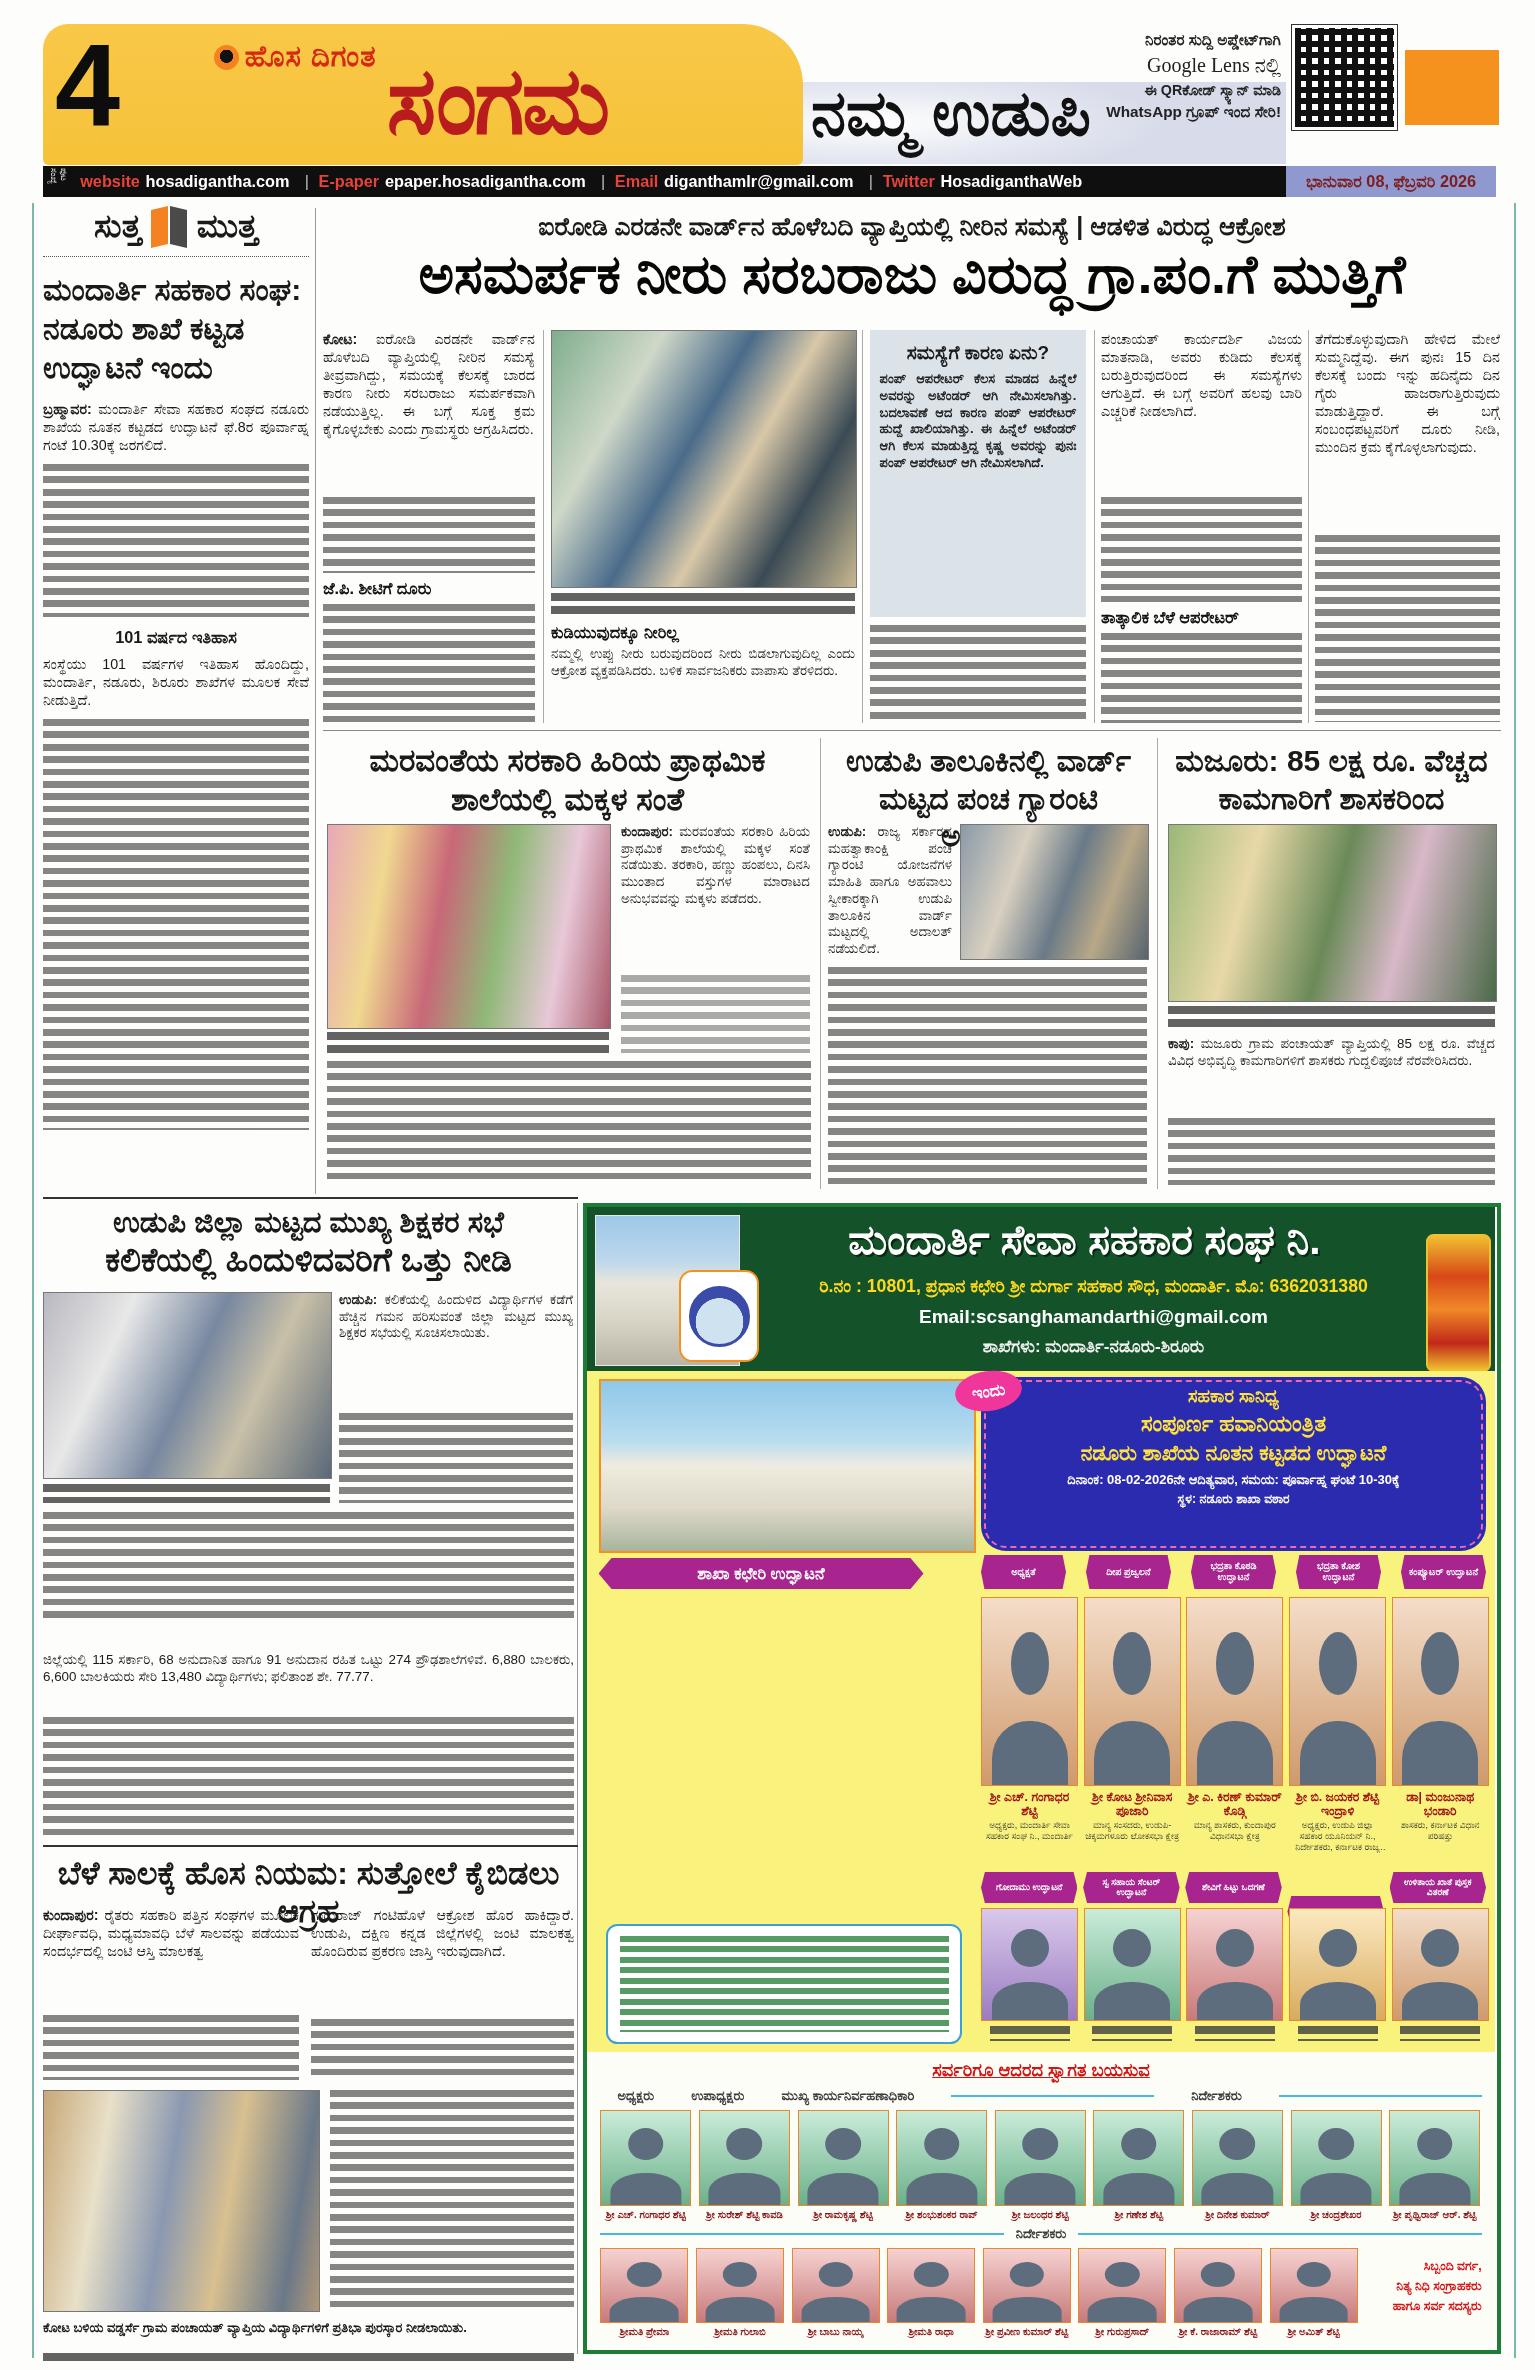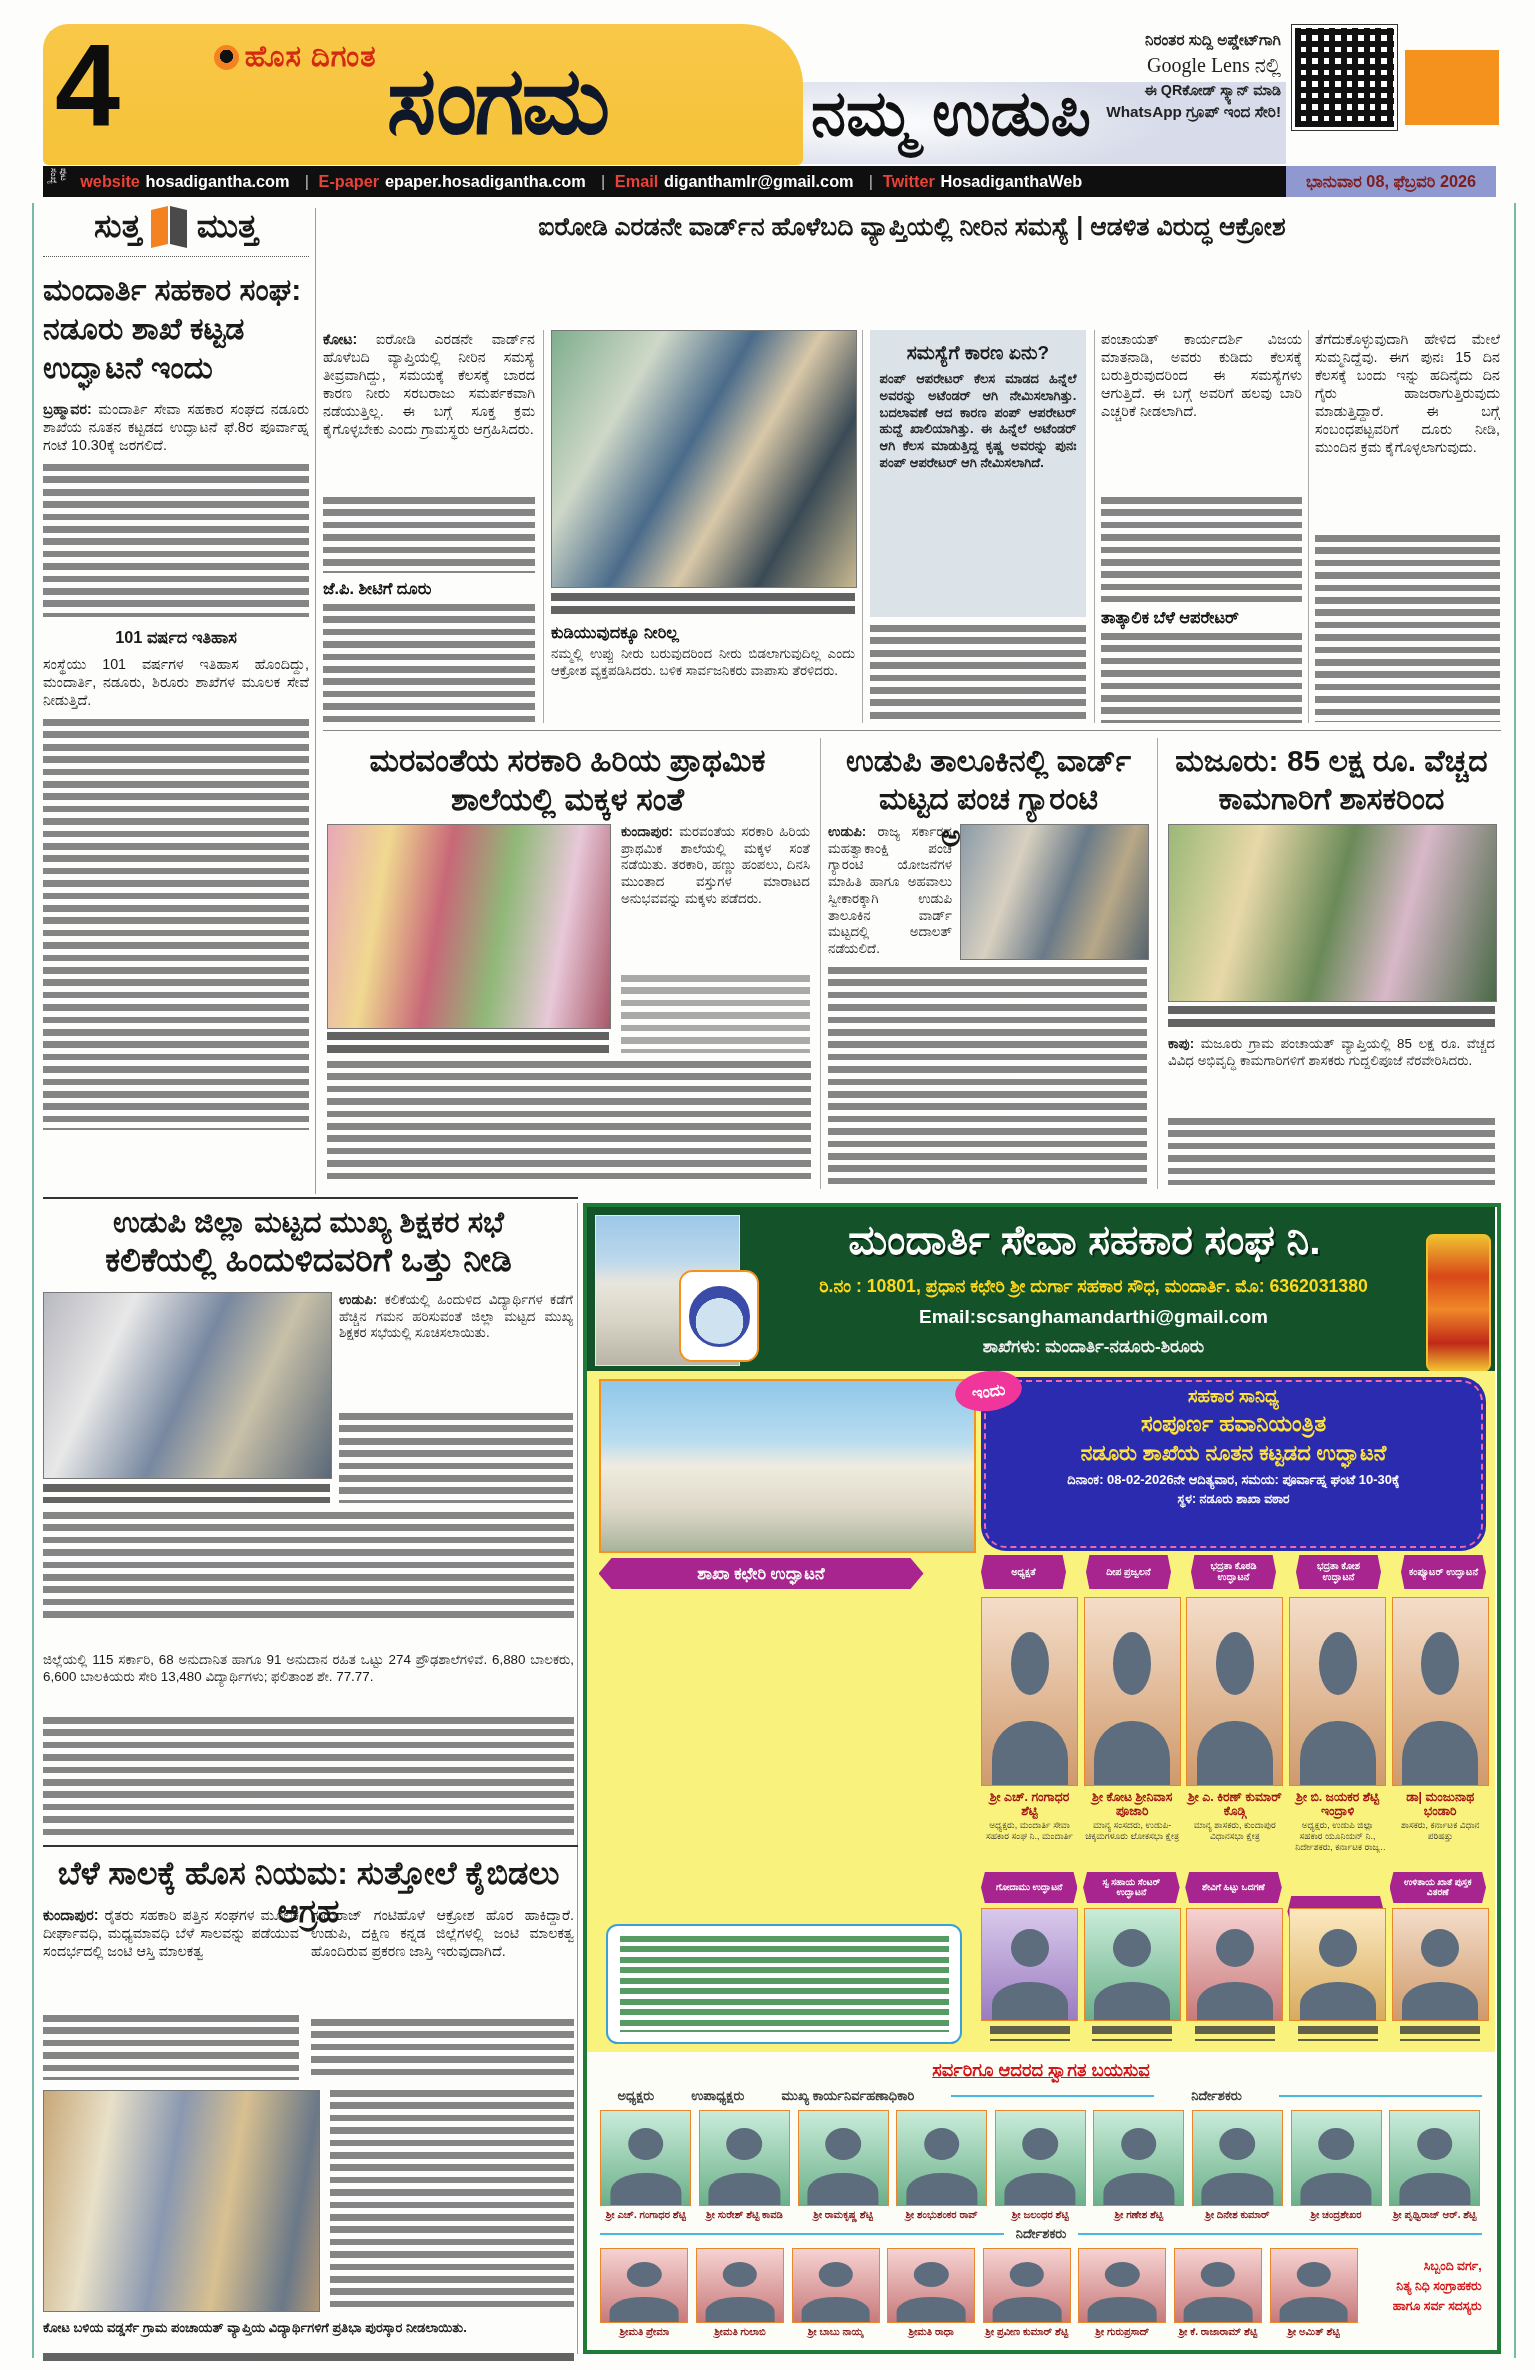--- a/index.html
+++ b/index.html
@@ -79,21 +79,21 @@
   <div class="abs" style="left:0;top:0;width:1535px;height:164px;">
     <div class="abs" style="left:206px;top:82px;width:1080px;height:82px;
                 background:radial-gradient(ellipse 287px 57px at 62% 50%,#ffffff 0%,#e7eaf2 55%,#d8dcea 100%);"></div>
     <div class="abs" style="left:43px;top:24px;width:760px;height:141px;background:linear-gradient(#f9c848,#f5c238);
                 border-radius:25px 61px 5.7px 5.7px;"></div>
     <div class="abs" style="left:55px;top:21px;font-size:117px;font-weight:900;line-height:1.1;color:#0d0d0d;">4</div>
     <div class="abs" style="left:214px;top:40px;display:flex;align-items:center;gap:5.7px;">
       <span style="width:25px;height:25px;border-radius:50%;background:radial-gradient(circle at 50% 45%,#111 35%,#f58220 36%);display:inline-block;"></span>
       <span style="font-size:29px;font-weight:900;color:#d42a12;letter-spacing:1px;">ಹೊಸ ದಿಗಂತ</span>
     </div>
-    <div class="abs c" style="left:191px;top:50px;width:612px;font-size:93px;font-weight:900;letter-spacing:-2.9px;color:#0f172a;line-height:1.1;">ಸಂಗಮ</div>
+    <div class="abs c" style="left:191px;top:50px;width:612px;font-size:93px;font-weight:900;letter-spacing:-2.9px;color:#b91c1c;line-height:1.1;">ಸಂಗಮ</div>
     <div class="abs c" style="left:674px;top:76px;width:554px;font-size:63px;font-weight:900;color:#111;line-height:1.2;">ನಮ್ಮ ಉಡುಪಿ</div>
     <div class="abs promo" style="left:994px;top:29px;width:287px;text-align:right;">
         <div>ನಿರಂತರ ಸುದ್ದಿ ಅಪ್ಡೇಟ್‌ಗಾಗಿ</div>
         <div>Google Lens ನಲ್ಲಿ</div>
         <div>ಈ QRಕೋಡ್ ಸ್ಕ್ಯಾನ್ ಮಾಡಿ</div>
         <div>WhatsApp ಗ್ರೂಪ್ ಇಂದ ಸೇರಿ!</div>
       </div>
     <div class="abs qr" style="left:1292px;top:25px;width:99px;height:99px;"></div>
     <div class="abs" style="left:1405px;top:50px;width:94px;height:75px;background:#f5921e;"></div>
   </div>
@@ -139,20 +139,21 @@
       <span>ಮಂದಾರ್ತಿ ಸೇವಾ ಸಹಕಾರ ಸಂಘದ ನಡೂರು ಶಾಖೆಯ ನೂತನ ಕಟ್ಟಡದ ಉದ್ಘಾಟನೆ ಫೆ.8ರ ಪೂರ್ವಾಹ್ನ ಗಂಟೆ 10.30ಕ್ಕೆ ಜರಗಲಿದೆ.</span>
     </p>
     <div class="stripes" style="width:266px;height:153px;margin-top:9.6px;"></div>
     <div class="c b" style="font-size:16.3px;margin-top:11.5px;">101 ವರ್ಷದ ಇತಿಹಾಸ</div>
     <p class="j body15" style="margin:7.6px 0 0;">ಸಂಸ್ಥೆಯು 101 ವರ್ಷಗಳ ಇತಿಹಾಸ ಹೊಂದಿದ್ದು, ಮಂದಾರ್ತಿ, ನಡೂರು, ಶಿರೂರು ಶಾಖೆಗಳ ಮೂಲಕ ಸೇವೆ ನೀಡುತ್ತಿದೆ.</p>
     <div class="stripes" style="width:266px;height:411px;margin-top:9.6px;"></div>
   </div>
   <div class="abs" style="left:315px;top:208px;width:1px;height:986px;background:#9a9a9a;"></div>
 
   <div class="abs c b" style="left:323px;top:212px;width:1178px;font-size:25px;">ಐರೋಡಿ ಎರಡನೇ ವಾರ್ಡ್‌ನ ಹೊಳೆಬದಿ ವ್ಯಾಪ್ತಿಯಲ್ಲಿ ನೀರಿನ ಸಮಸ್ಯೆ | ಆಡಳಿತ ವಿರುದ್ಧ ಆಕ್ರೋಶ</div>
+  <div class="abs c" style="left:323px;top:243px;width:1178px;font-size:54px;font-weight:900;line-height:1.15;color:#070707;">ಅಸಮರ್ಪಕ ನೀರು ಸರಬರಾಜು ವಿರುದ್ಧ ಗ್ರಾ.ಪಂ.ಗೆ ಮುತ್ತಿಗೆ</div>
 
   <div class="abs body15 j" style="left:323px;top:330px;width:212px;">
     <span class="dl">ಕೋಟ:</span>
     <span>ಐರೋಡಿ ಎರಡನೇ ವಾರ್ಡ್‌ನ ಹೊಳೆಬದಿ ವ್ಯಾಪ್ತಿಯಲ್ಲಿ ನೀರಿನ ಸಮಸ್ಯೆ ತೀವ್ರವಾಗಿದ್ದು, ಸಮಯಕ್ಕೆ ಕೆಲಸಕ್ಕೆ ಬಾರದ ಕಾರಣ ನೀರು ಸರಬರಾಜು ಸಮರ್ಪಕವಾಗಿ ನಡೆಯುತ್ತಿಲ್ಲ. ಈ ಬಗ್ಗೆ ಸೂಕ್ತ ಕ್ರಮ ಕೈಗೊಳ್ಳಬೇಕು ಎಂದು ಗ್ರಾಮಸ್ಥರು ಆಗ್ರಹಿಸಿದರು.</span>
   </div>
   <div class="abs stripes" style="left:323px;top:497px;width:212px;height:76px;"></div>
   <div class="abs subhead" style="left:323px;top:579px;width:212px;">ಜೆ.ಪಿ. ಶೀಟಿಗೆ ದೂರು</div>
   <div class="abs stripes" style="left:323px;top:604px;width:212px;height:119px;"></div>
   <div class="abs" style="left:543px;top:330px;width:1px;height:393px;background:#aaa;"></div>
 

